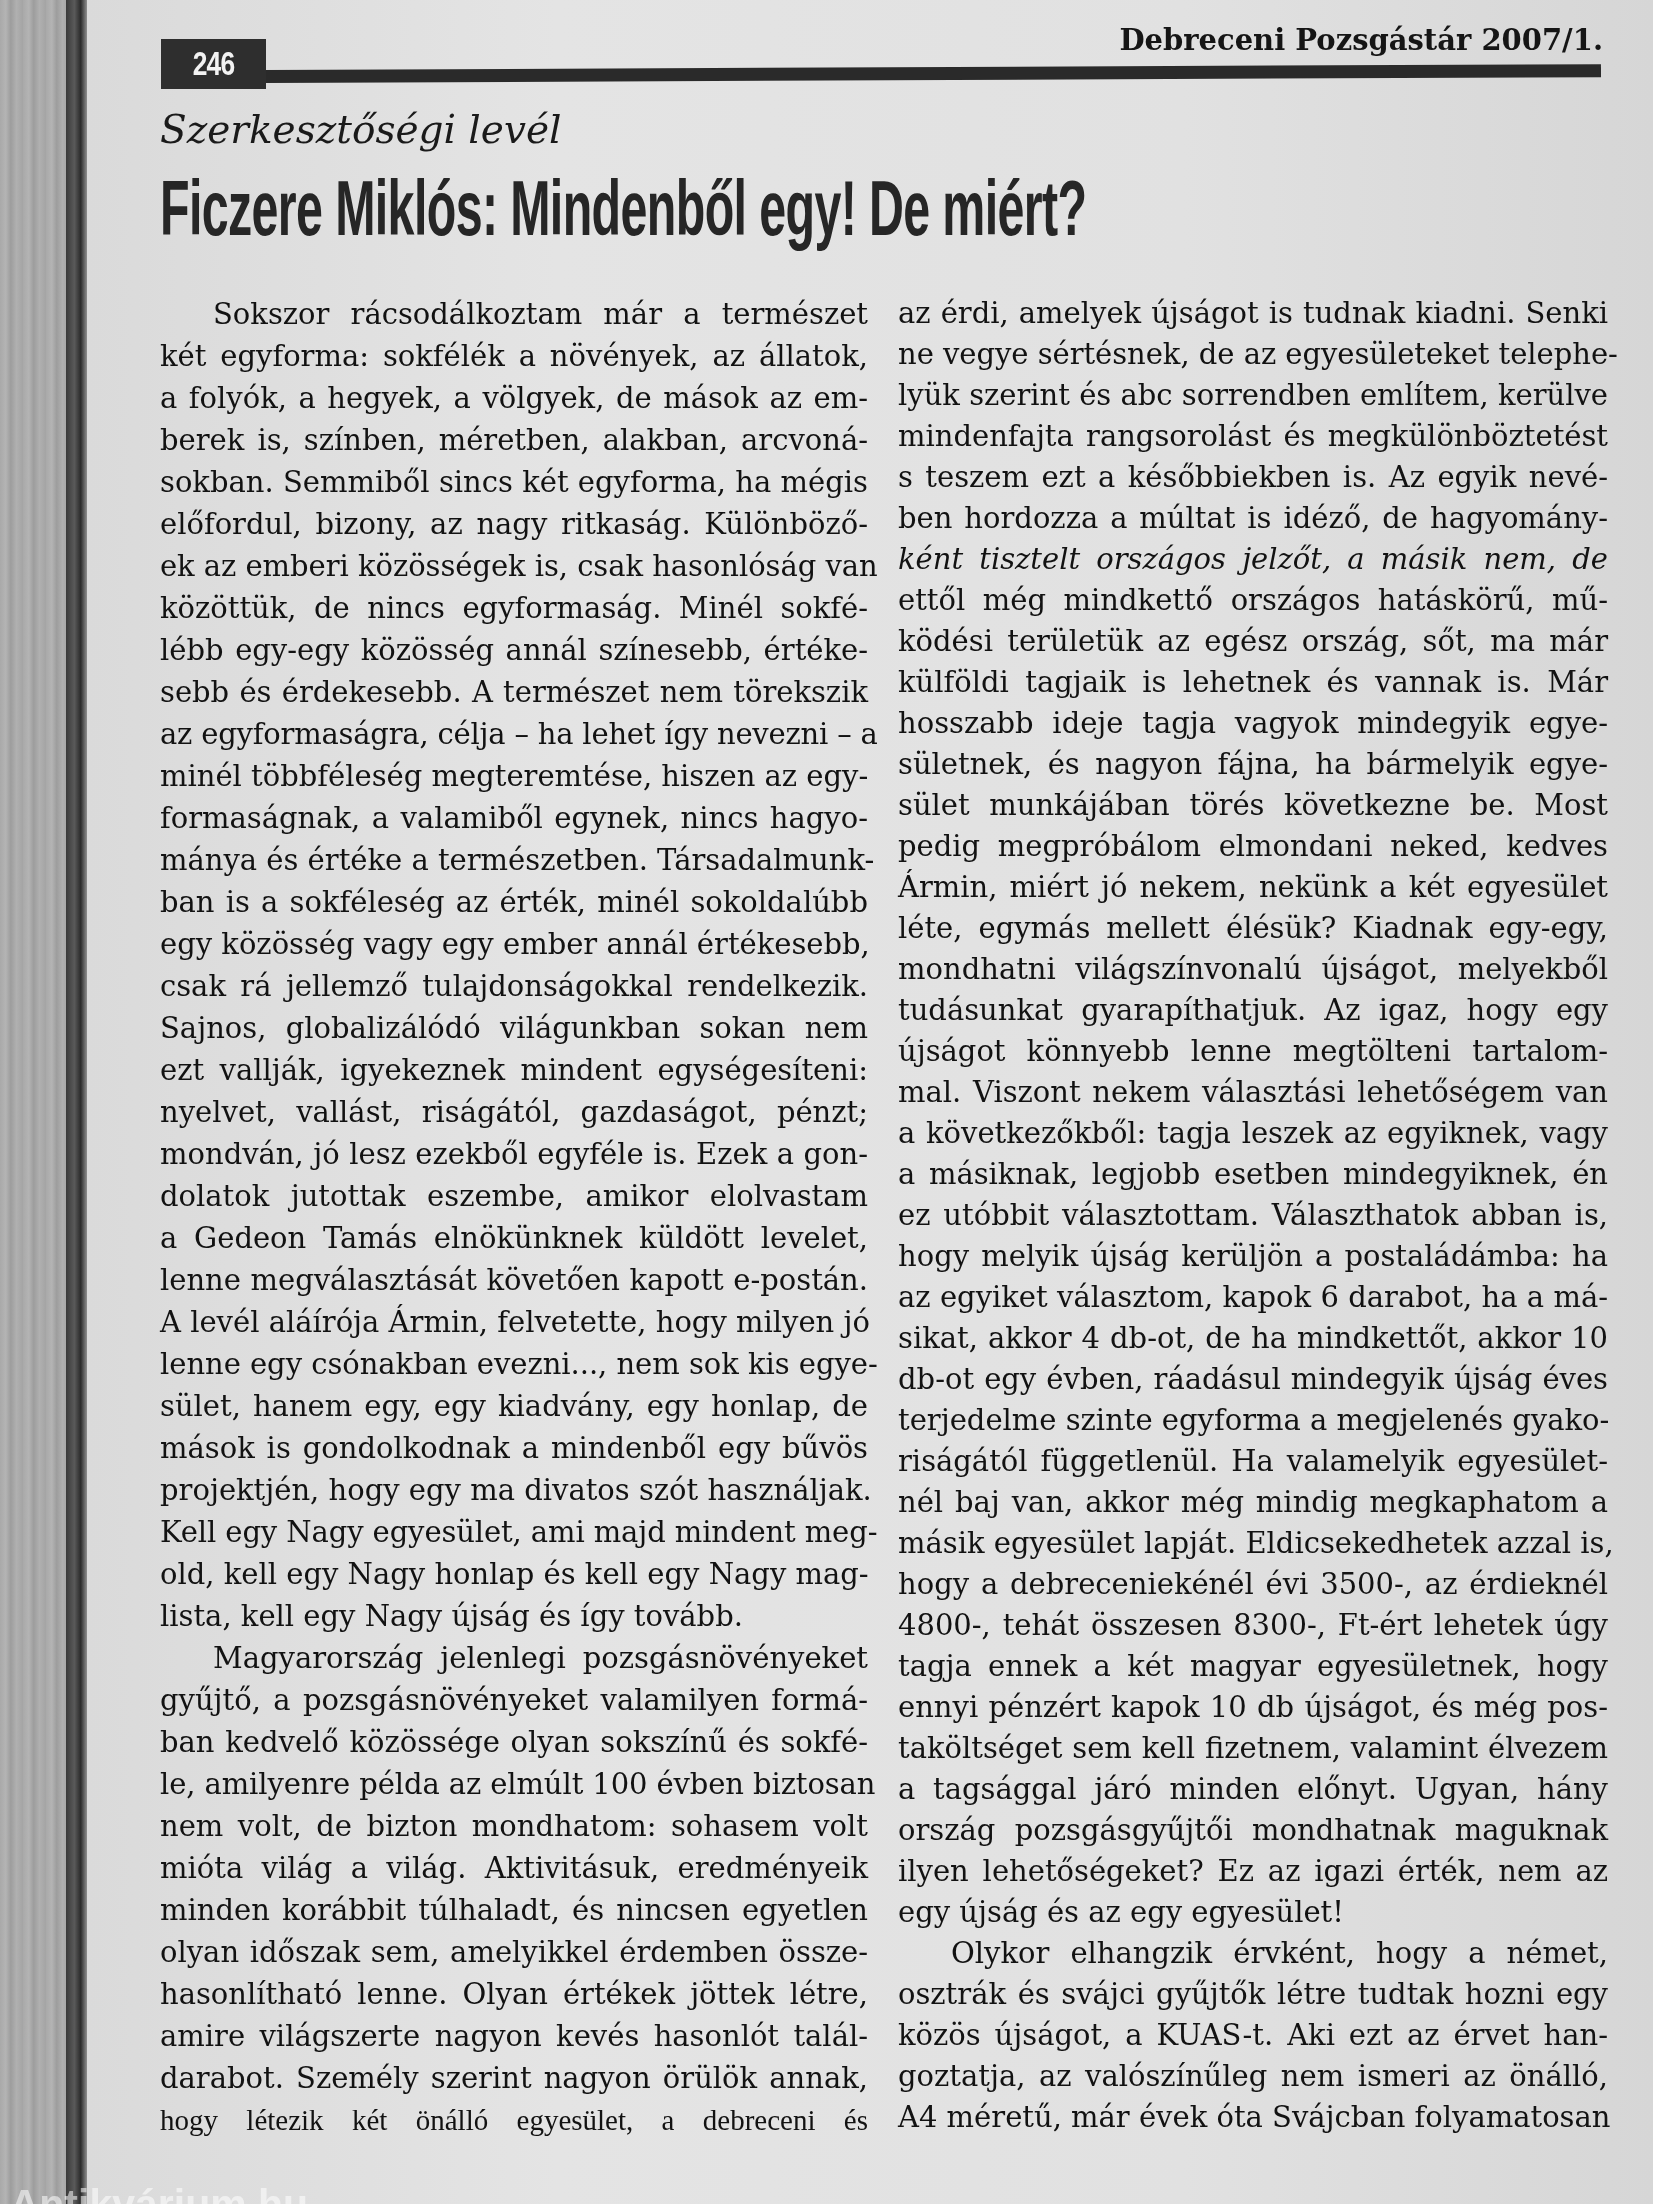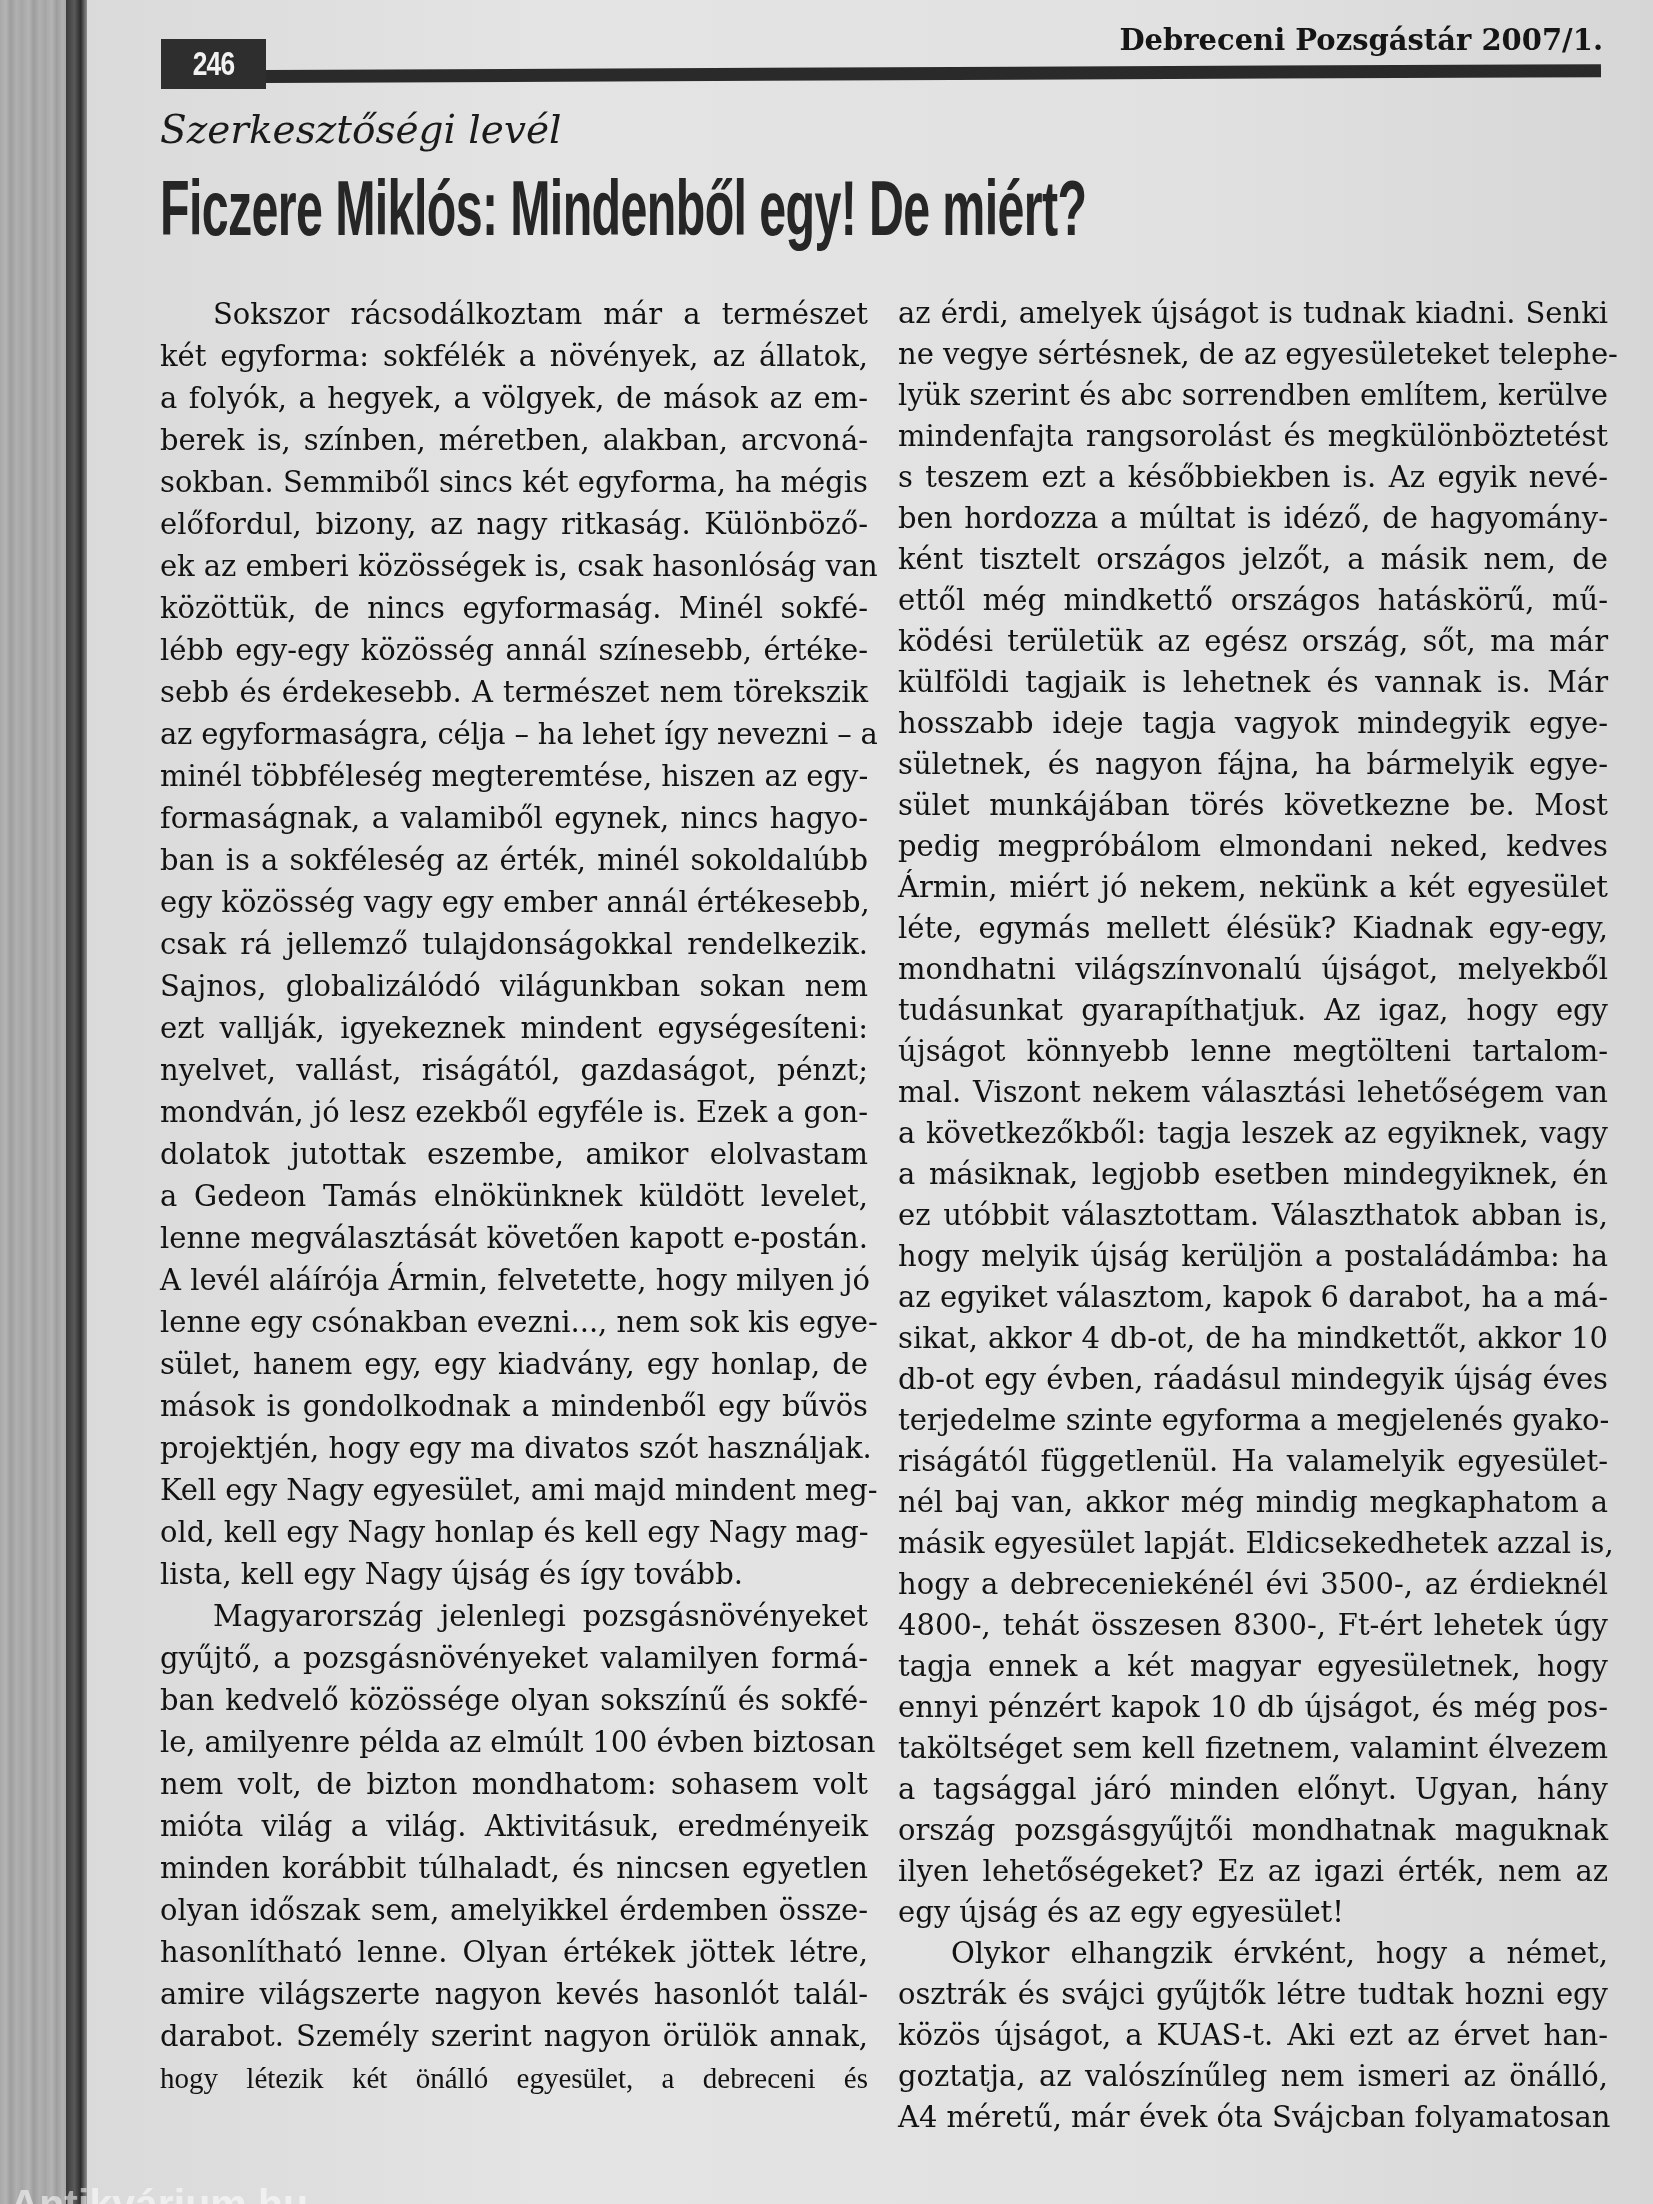--- a/index.html
+++ b/index.html
@@ -87,20 +87,21 @@
     <span class="col-line" style="word-spacing: 0px;">berek is, színben, méretben, alakban, arcvoná-</span>
     <span class="col-line" style="word-spacing: 0px;">sokban. Semmiből sincs két egyforma, ha mégis</span>
     <span class="col-line" style="word-spacing: 0px;">előfordul, bizony, az nagy ritkaság. Különböző-</span>
     <span class="col-line" style="word-spacing: 0px; letter-spacing: -0.04px;">ek az emberi közösségek is, csak hasonlóság van</span>
     <span class="col-line" style="word-spacing: 0px;">közöttük, de nincs egyformaság. Minél sokfé-</span>
     <span class="col-line" style="word-spacing: 0px;">lébb egy-egy közösség annál színesebb, értéke-</span>
     <span class="col-line" style="word-spacing: 0px;">sebb és érdekesebb. A természet nem törekszik</span>
     <span class="col-line" style="word-spacing: 0px; letter-spacing: -0.2px;">az egyformaságra, célja – ha lehet így nevezni – a</span>
     <span class="col-line" style="word-spacing: 0px;">minél többféleség megteremtése, hiszen az egy-</span>
     <span class="col-line" style="word-spacing: 0px;">formaságnak, a valamiből egynek, nincs hagyo-</span>
+    <span class="col-line" style="word-spacing: 0px;">mánya és értéke a természetben. Társadalmunk-</span>
     <span class="col-line" style="word-spacing: 0px;">ban is a sokféleség az érték, minél sokoldalúbb</span>
     <span class="col-line" style="word-spacing: 0px;">egy közösség vagy egy ember annál értékesebb,</span>
     <span class="col-line" style="word-spacing: 0px;">csak rá jellemző tulajdonságokkal rendelkezik.</span>
     <span class="col-line" style="word-spacing: 0px;">Sajnos, globalizálódó világunkban sokan nem</span>
     <span class="col-line" style="word-spacing: 0px;">ezt vallják, igyekeznek mindent egységesíteni:</span>
     <span class="col-line" style="word-spacing: 0px;">nyelvet, vallást, riságától, gazdaságot, pénzt;</span>
     <span class="col-line" style="word-spacing: 0px;">mondván, jó lesz ezekből egyféle is. Ezek a gon-</span>
     <span class="col-line" style="word-spacing: 0px;">dolatok jutottak eszembe, amikor elolvastam</span>
     <span class="col-line" style="word-spacing: 0px;">a Gedeon Tamás elnökünknek küldött levelet,</span>
     <span class="col-line" style="word-spacing: 0px;">lenne megválasztását követően kapott e-postán.</span>
@@ -125,21 +126,21 @@
     <span class="col-line" style="word-spacing: 0px;">darabot. Személy szerint nagyon örülök annak,</span>
     <span class="col-line" style="word-spacing: 0px; font-family: Liberation Serif, serif;">hogy létezik két önálló egyesület, a debreceni és</span>
   </div>
 <div class="column col-right" id="col-right">
     <span class="col-line" style="word-spacing: 0px;">az érdi, amelyek újságot is tudnak kiadni. Senki</span>
     <span class="col-line" style="word-spacing: 0px; letter-spacing: -0.03px;">ne vegye sértésnek, de az egyesületeket telephe-</span>
     <span class="col-line" style="word-spacing: 0px;">lyük szerint és abc sorrendben említem, kerülve</span>
     <span class="col-line" style="word-spacing: 0px;">mindenfajta rangsorolást és megkülönböztetést</span>
     <span class="col-line" style="word-spacing: 0px;">s teszem ezt a későbbiekben is. Az egyik nevé-</span>
     <span class="col-line" style="word-spacing: 0px;">ben hordozza a múltat is idéző, de hagyomány-</span>
-    <span class="col-line" style="word-spacing: 0px;">ként tisztelt országos jelzőt, a másik nem, de</span>
+    <span class="col-line" style="word-spacing: 0px; font-style: italic;">ként tisztelt országos jelzőt, a másik nem, de</span>
     <span class="col-line" style="word-spacing: 0px;">ettől még mindkettő országos hatáskörű, mű-</span>
     <span class="col-line" style="word-spacing: 0px;">ködési területük az egész ország, sőt, ma már</span>
     <span class="col-line" style="word-spacing: 0px;">külföldi tagjaik is lehetnek és vannak is. Már</span>
     <span class="col-line" style="word-spacing: 0px;">hosszabb ideje tagja vagyok mindegyik egye-</span>
     <span class="col-line" style="word-spacing: 0px;">sületnek, és nagyon fájna, ha bármelyik egye-</span>
     <span class="col-line" style="word-spacing: 0px;">sület munkájában törés következne be. Most</span>
     <span class="col-line" style="word-spacing: 0px;">pedig megpróbálom elmondani neked, kedves</span>
     <span class="col-line" style="word-spacing: 0px;">Ármin, miért jó nekem, nekünk a két egyesület</span>
     <span class="col-line" style="word-spacing: 0px;">léte, egymás mellett élésük? Kiadnak egy-egy,</span>
     <span class="col-line" style="word-spacing: 0px;">mondhatni világszínvonalú újságot, melyekből</span>

